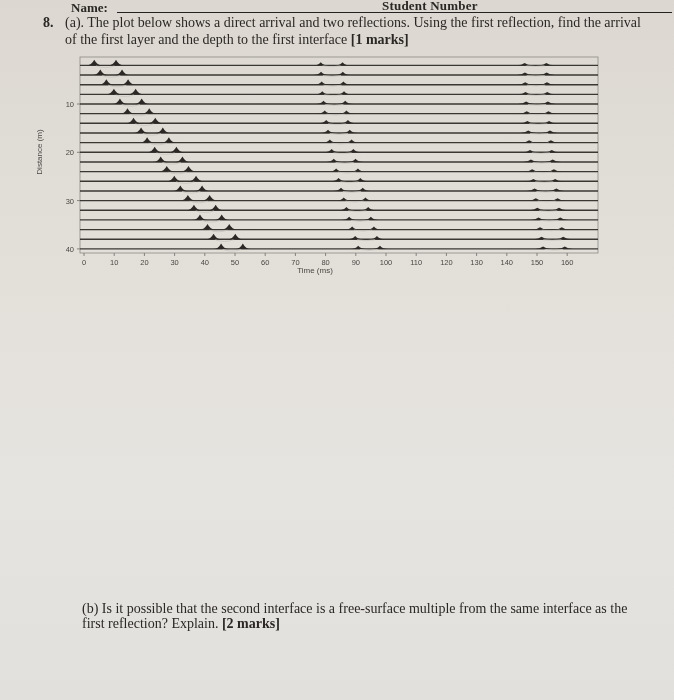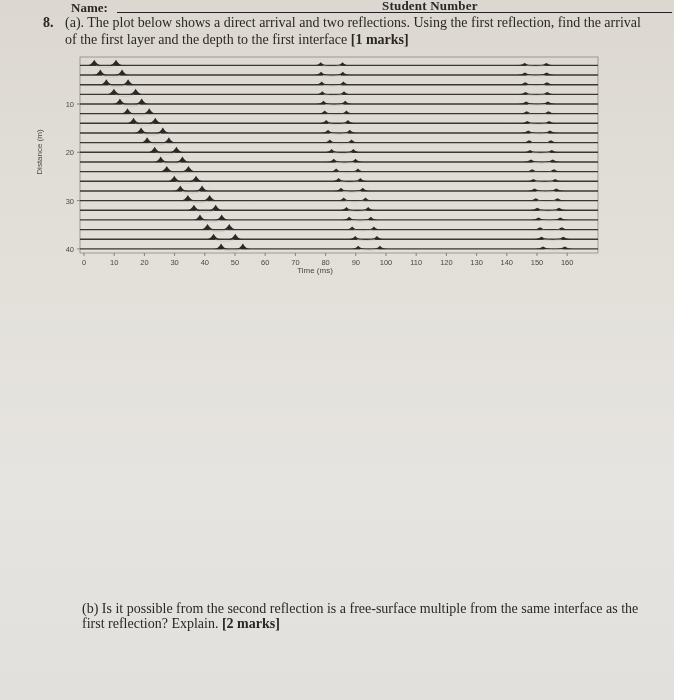--- a/index.html
+++ b/index.html
@@ -322,13 +322,13 @@
       <text x="74" y="155.3" font-size="7.5" text-anchor="end">20</text>
       <line x1="77" y1="200.6" x2="80" y2="200.6" stroke="#6d6a66" stroke-width="0.8"></line>
       <text x="74" y="203.6" font-size="7.5" text-anchor="end">30</text>
       <line x1="77" y1="248.9" x2="80" y2="248.9" stroke="#6d6a66" stroke-width="0.8"></line>
       <text x="74" y="251.9" font-size="7.5" text-anchor="end">40</text>
     </g>
   <text id="xlabel" x="315" y="273" font-size="8" text-anchor="middle">Time (ms)</text>
   <text id="ylabel" x="0" y="0" font-size="8" text-anchor="middle" transform="translate(42,152) rotate(-90)">Distance (m)</text>
 </svg>
 
-<div class="qb"><span>(b) Is it possible from the second reflection is a free-surface multiple from the same interface as the first reflection? Explain. </span><b>[2 marks]</b></div>
+<div class="qb"><span>(b) Is it possible that the second interface is a free-surface multiple from the same interface as the first reflection? Explain. </span><b>[2 marks]</b></div>
 
 </body></html>

